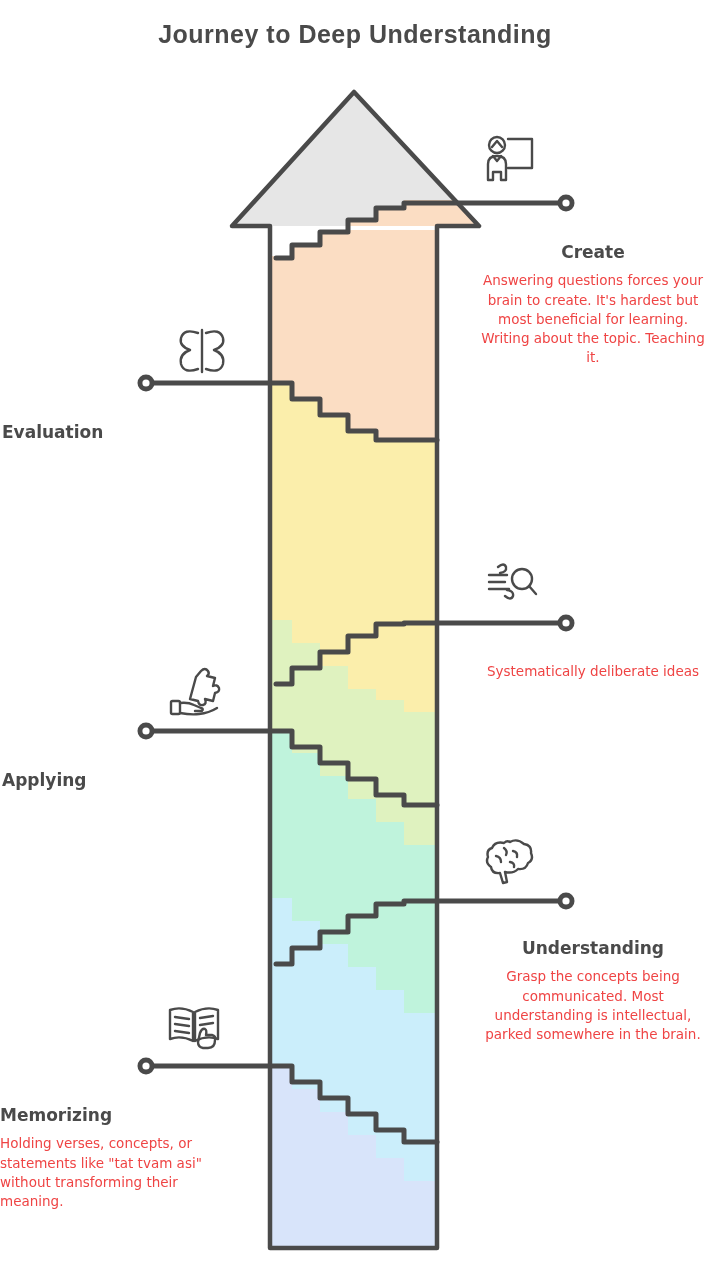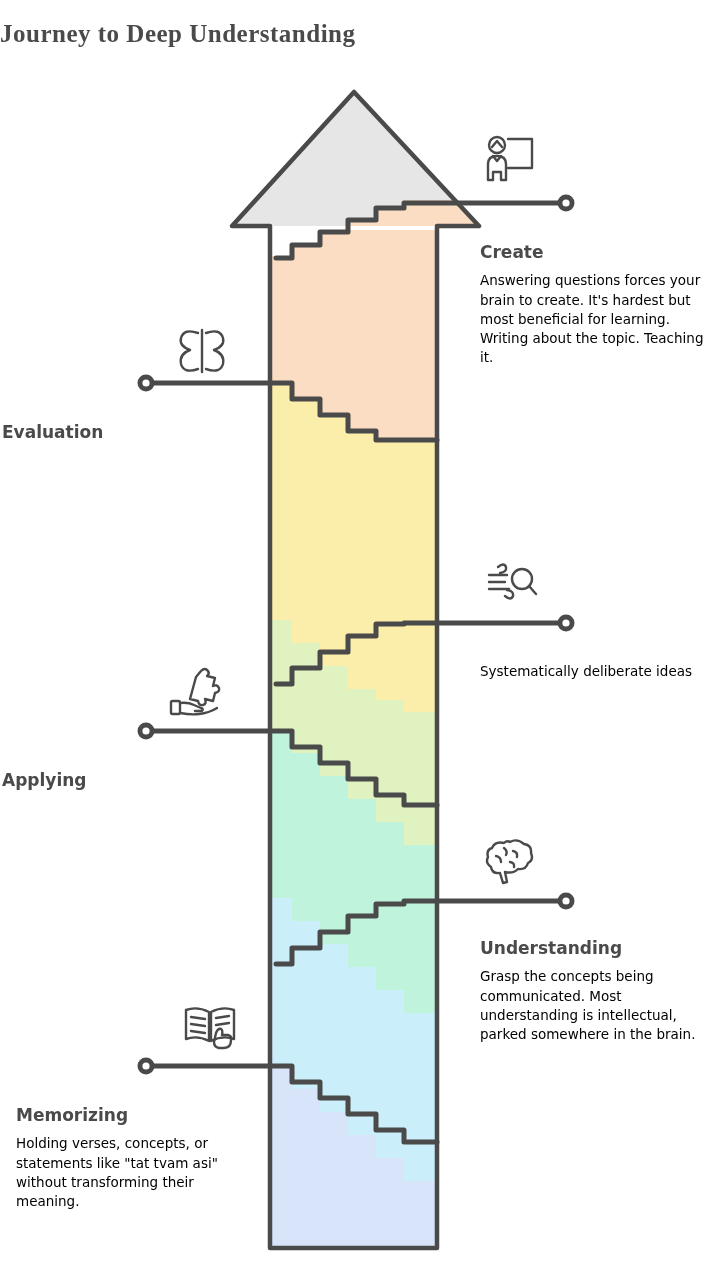--- a/index.html
+++ b/index.html
@@ -18,65 +18,65 @@
     height: 1274px;
     background: #ffffff;
   }
 
   
   #page-title {
     position: absolute;
     left: 0;
     top: 20px;
     width: 710px;
-    text-align: left;
+    text-align: center;
     font-size: 25px;
     font-weight: bold;
     letter-spacing: 0.5px;
     color: #4a4a4a;
-    font-family: Liberation Serif, serif;
+    font-family: Liberation Sans, sans-serif;
   }
 
   
   #arrow-svg {
     position: absolute;
     left: 0;
     top: 0;
     width: 710px;
     height: 1274px;
     pointer-events: none;
   }
 
   
   .step {
     position: absolute;
     width: 226px;
   }
-  .step.right { text-align: left; }
+  .step.right { text-align: center; }
   .step.left  { text-align: left; }
 
   .step-icon {
     position: absolute;
     width: 64px;
     height: 56px;
   }
 
   .step-title {
     font-size: 17px;
     font-weight: bold;
     color: #4a4a4a;
     line-height: 1.2;
     margin-bottom: 9px;
     font-family: "DejaVu Sans", sans-serif;
   }
 
   .step-desc {
     font-size: 13.5px;
     line-height: 1.42;
-    color: #000000;
+    color: #ef4444;
     font-family: "DejaVu Sans", sans-serif;
   }
 </style>
 </head>
 <body>
 
 <div id="canvas">
 
   <div id="page-title">Journey to Deep Understanding</div>
 
@@ -225,21 +225,21 @@
         <path d="M24 14 Q28 17 26 21"></path>
         <path d="M33 17 Q38 18 37 23"></path>
         <path d="M16 22 Q21 23 21 28"></path>
         <path d="M30 28 Q35 29 34 33"></path>
       </svg>
     </div>
     <div class="step-title">Understanding</div>
     <div class="step-desc">Grasp the concepts being communicated. Most understanding is intellectual, parked somewhere in the brain.</div>
   </div>
 
-  <div class="step left" style="left:16px; top:1105px;">
+  <div class="step left" style="left:0; top:1105px;">
     <div class="step-icon" style="left:162px; top:-107px;">
       <svg viewBox="0 0 64 56" width="64" height="56" fill="none" stroke="#4a4a4a" stroke-width="2.4" stroke-linecap="round" stroke-linejoin="round">
         <path d="M8 12 Q19 8 31 14 L31 43 Q19 37 8 41 Z"></path>
         <path d="M56 12 Q45 8 33 14 L33 43 Q45 37 56 41 Z"></path>
         <line x1="13" y1="19" x2="27" y2="21"></line>
         <line x1="13" y1="26" x2="27" y2="28"></line>
         <line x1="13" y1="33" x2="27" y2="35"></line>
         <line x1="38" y1="20" x2="51" y2="18"></line>
         <line x1="38" y1="27" x2="51" y2="25"></line>
         <path d="M38 35 Q40 30 43 31 Q45 32 44 37 L50 37 Q54 38 53 42

